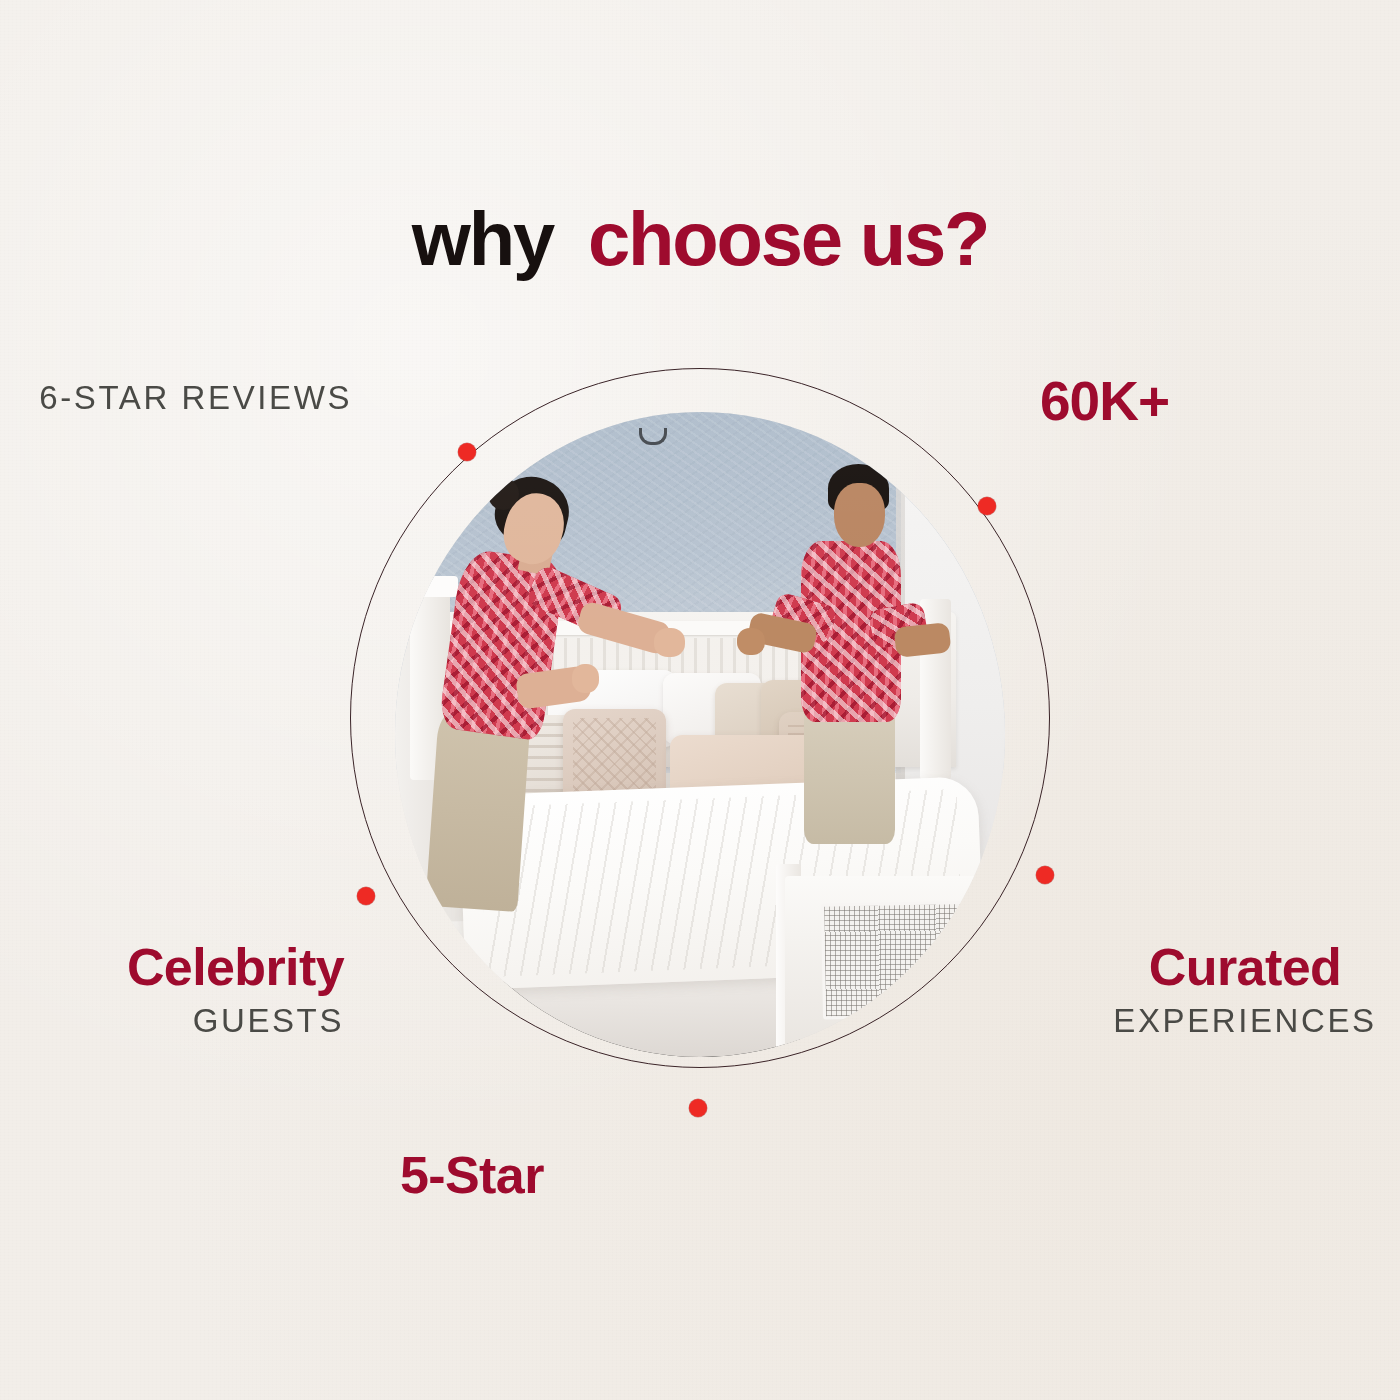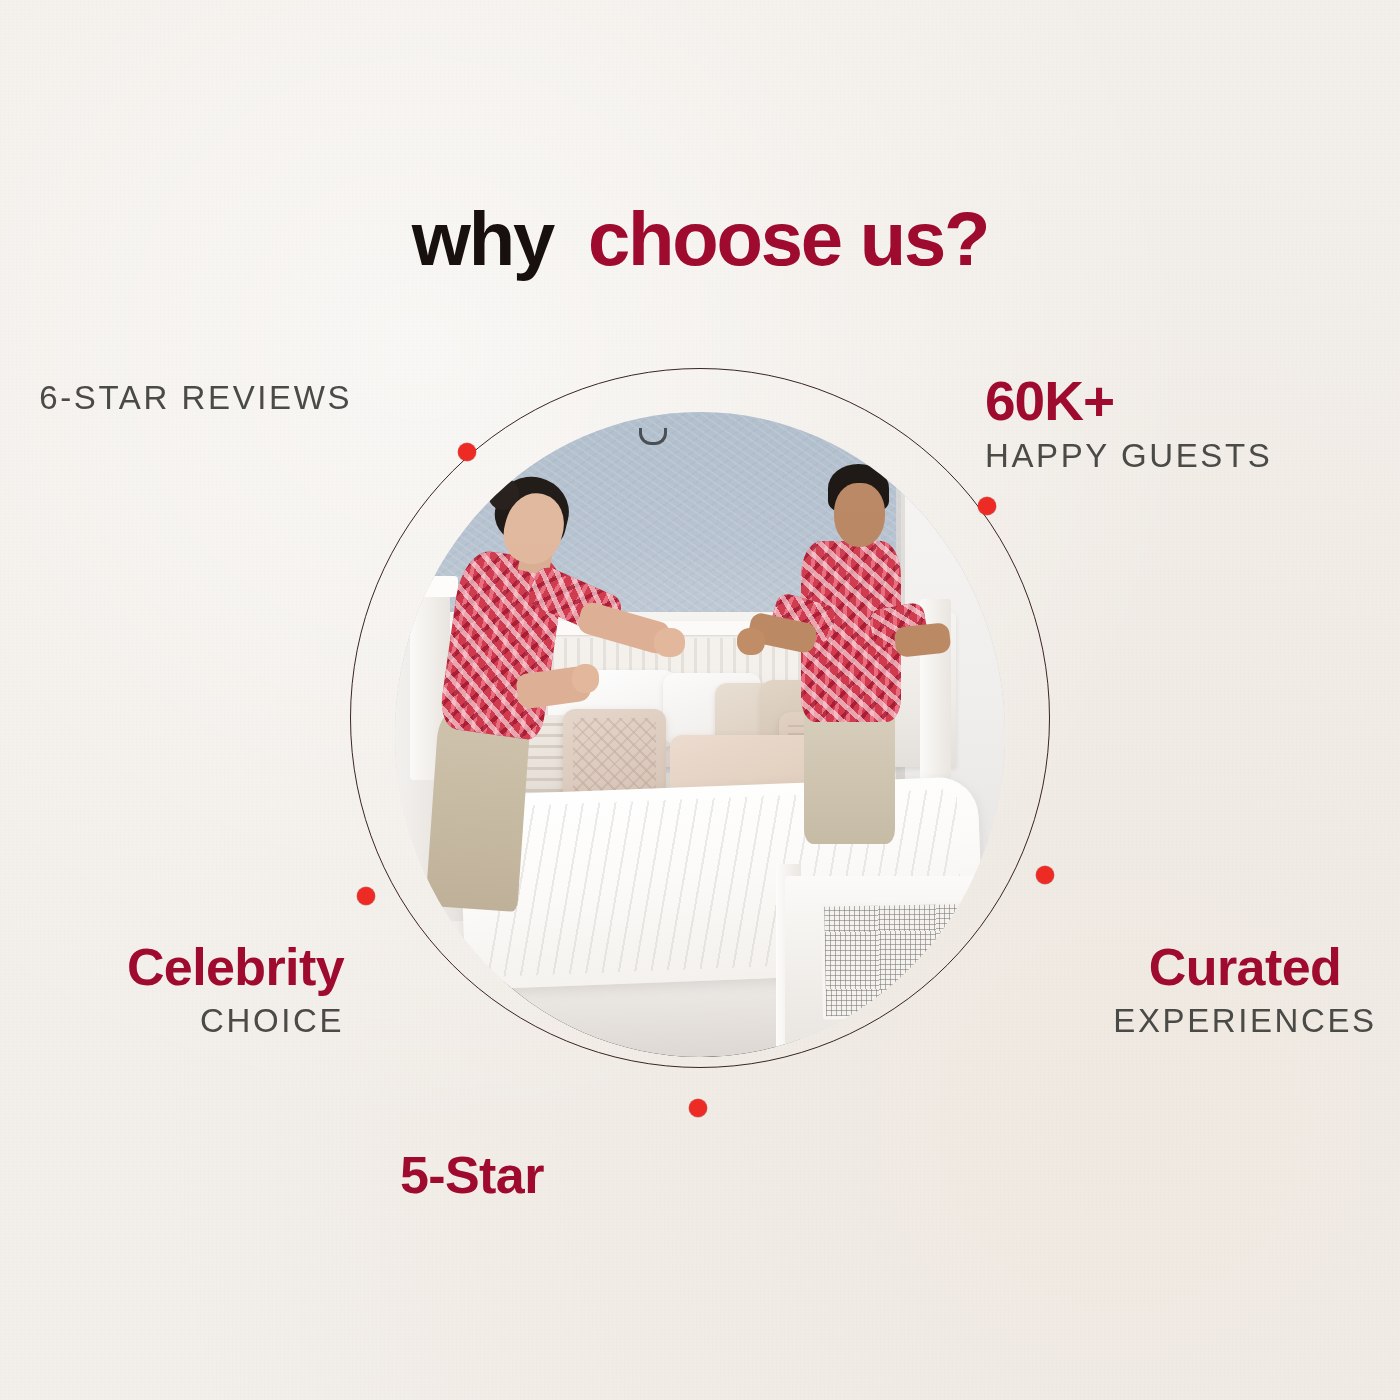--- a/index.html
+++ b/index.html
@@ -318,21 +318,21 @@
     color:#4a4a46;
     font-size:33px;
     font-weight:400;
     letter-spacing:2.6px;
     line-height:1.2;
     margin-top:6px;
     white-space:nowrap;
   }
 
   .stat-tl { left: 0px;    top: 372px; width: 352px; text-align: right; padding-right: 8px; }
-  .stat-tr { left: 985px; top: 372px; width: 360px; text-align: left; }
+  .stat-tr { left: 1040px; top: 372px; width: 360px; text-align: left; }
   .stat-bl { left: 0px;    top: 940px; width: 344px; text-align: right; padding-right: 8px; }
   .stat-br { left: 1064px; top: 940px; width: 362px; text-align: center; }
   .stat-bc { left: 400px;  top: 1148px; width: 600px; }
 
   .stat-bl .big, .stat-br .big, .stat-bc .big { font-size: 52px; letter-spacing: -0.6px; }
 </style>
 </head>
 <body>
 
 <div class="canvas">
@@ -419,26 +419,25 @@
   <div class="dot" style="left:366px; top:896px;"></div>
   <div class="dot" style="left:1045px; top:875px;"></div>
   <div class="dot" style="left:698px; top:1108px;"></div>
 
   <div class="stat stat-tl">
     <div class="sub">6-STAR REVIEWS</div>
   </div>
 
   <div class="stat stat-tr">
     <div class="big">60K+</div>
-    <div class="sub">HAPPY GUESTS</div>
   </div>
 
   <div class="stat stat-bl">
     <div class="big">Celebrity</div>
-    <div class="sub">CHOICE</div>
+    <div class="sub">GUESTS</div>
   </div>
 
   <div class="stat stat-br">
     <div class="big">Curated</div>
     <div class="sub">EXPERIENCES</div>
   </div>
 
   <div class="stat stat-bc">
     <div class="big">5-Star</div>
   </div>

